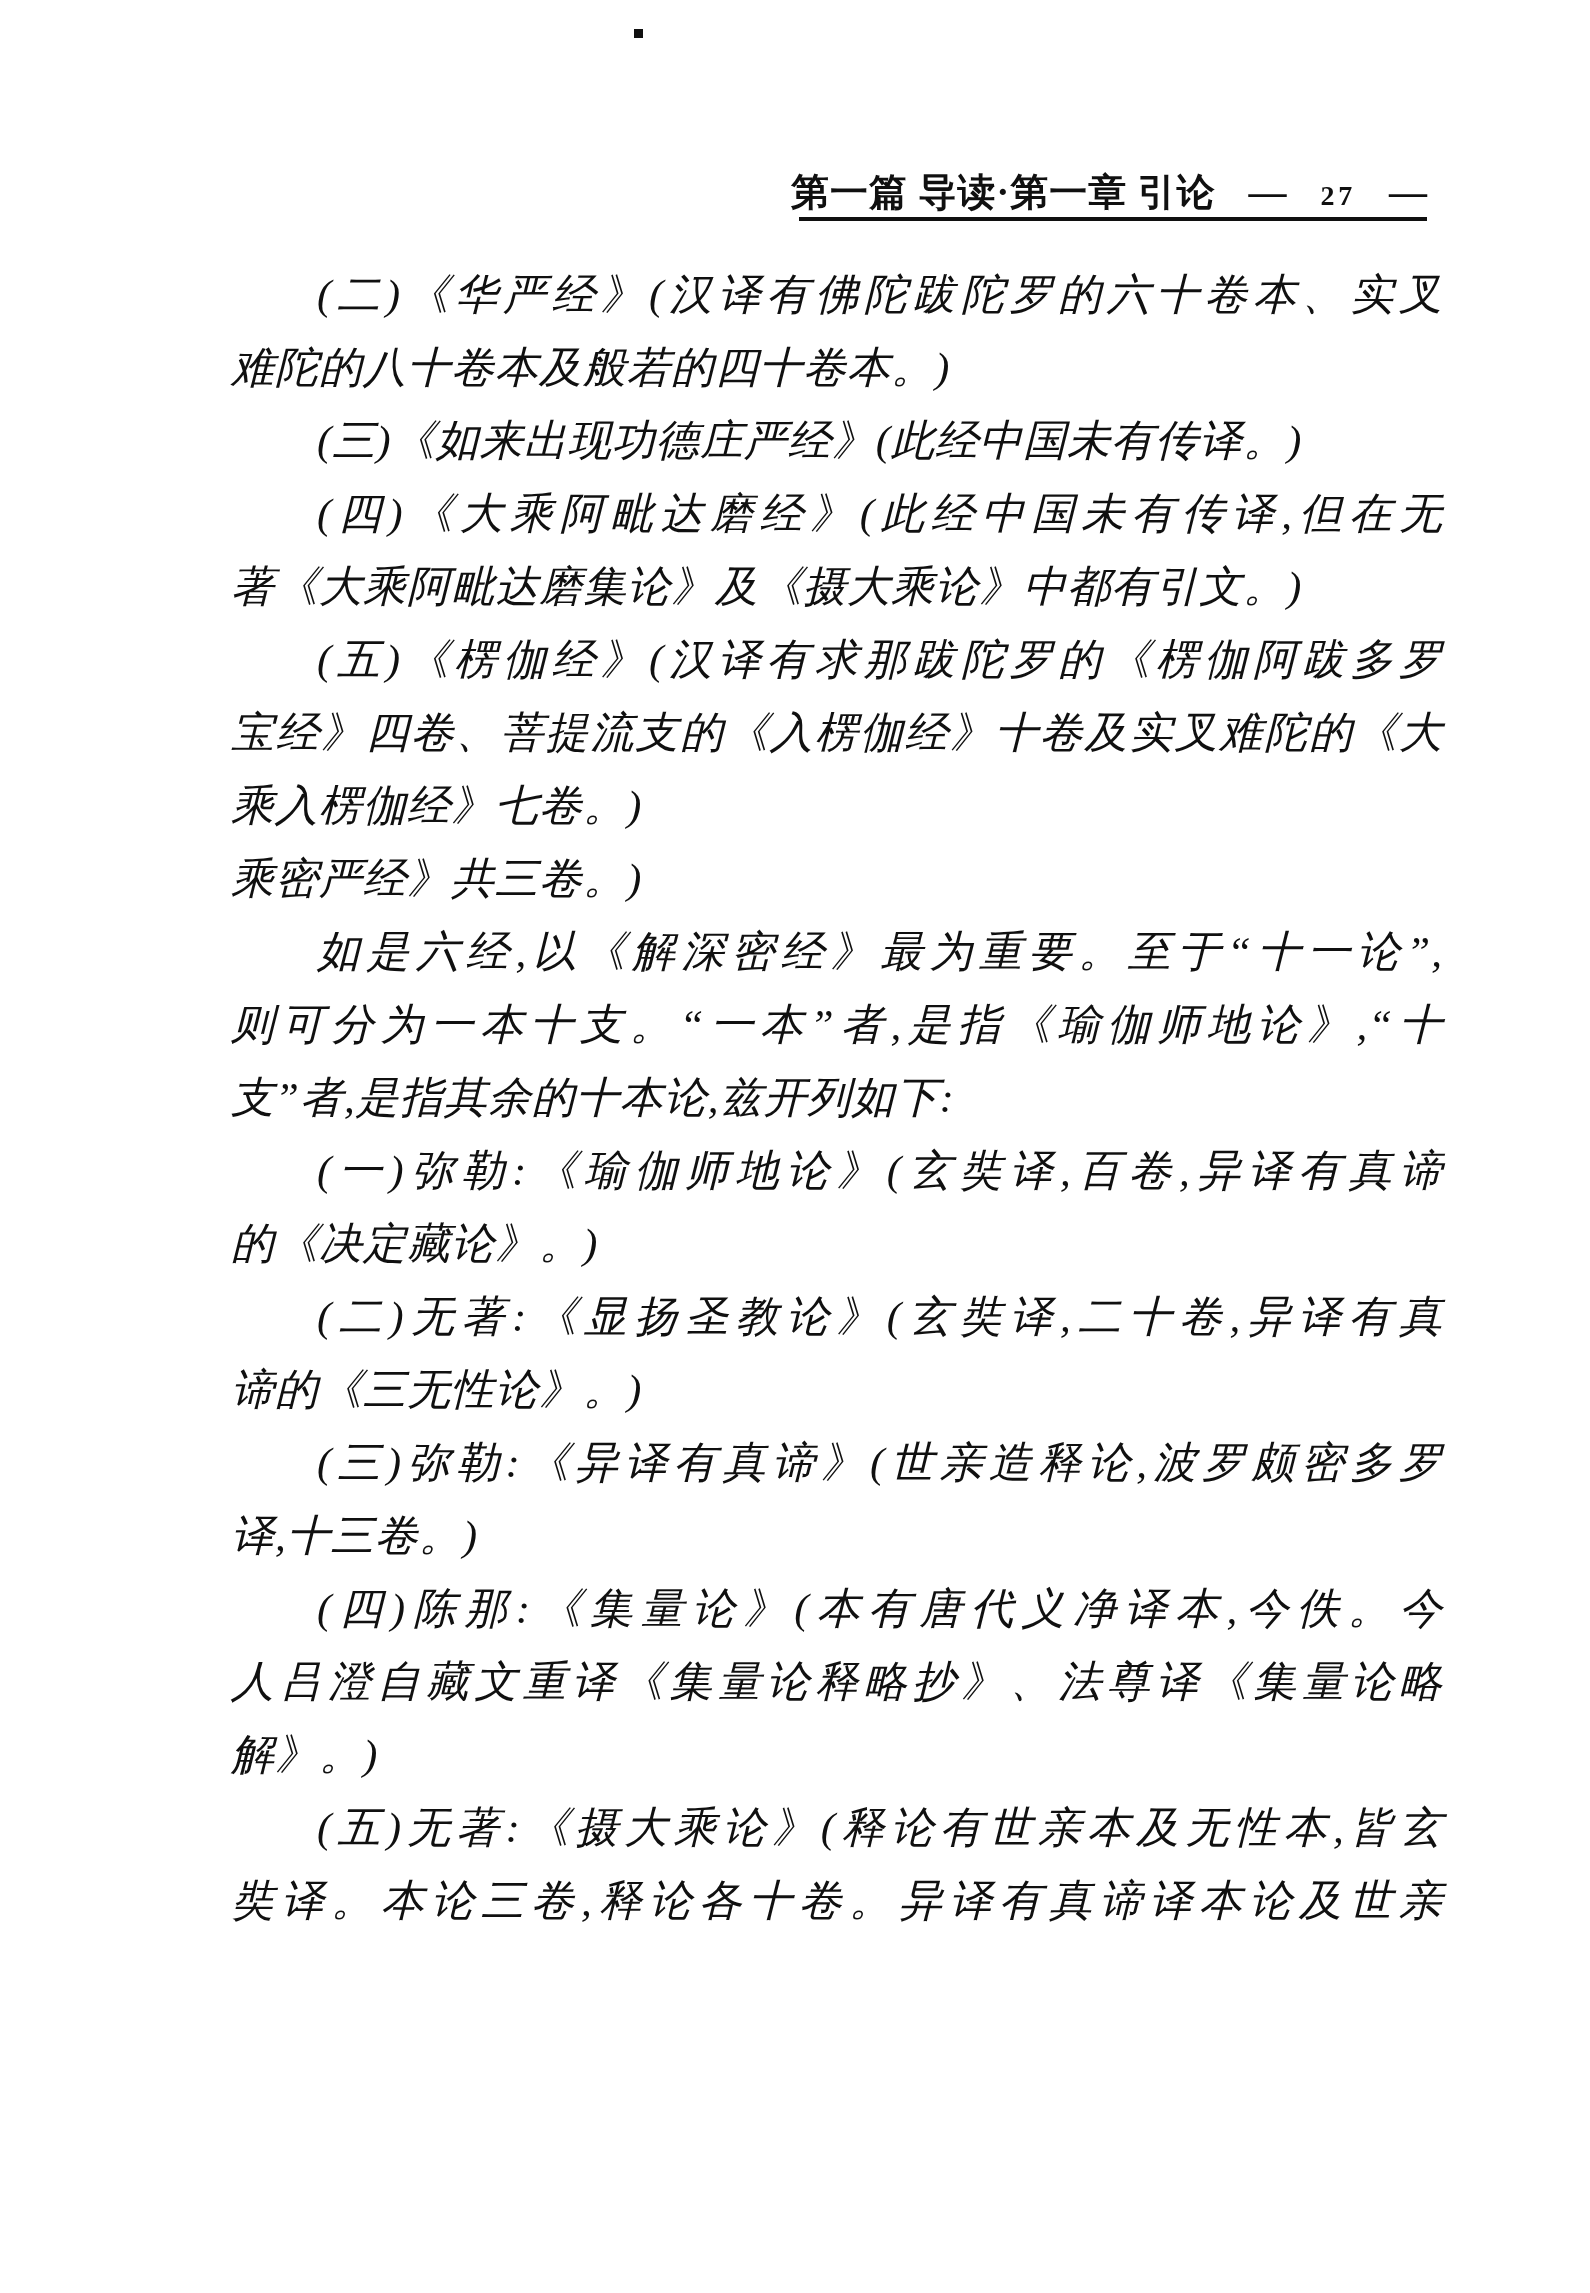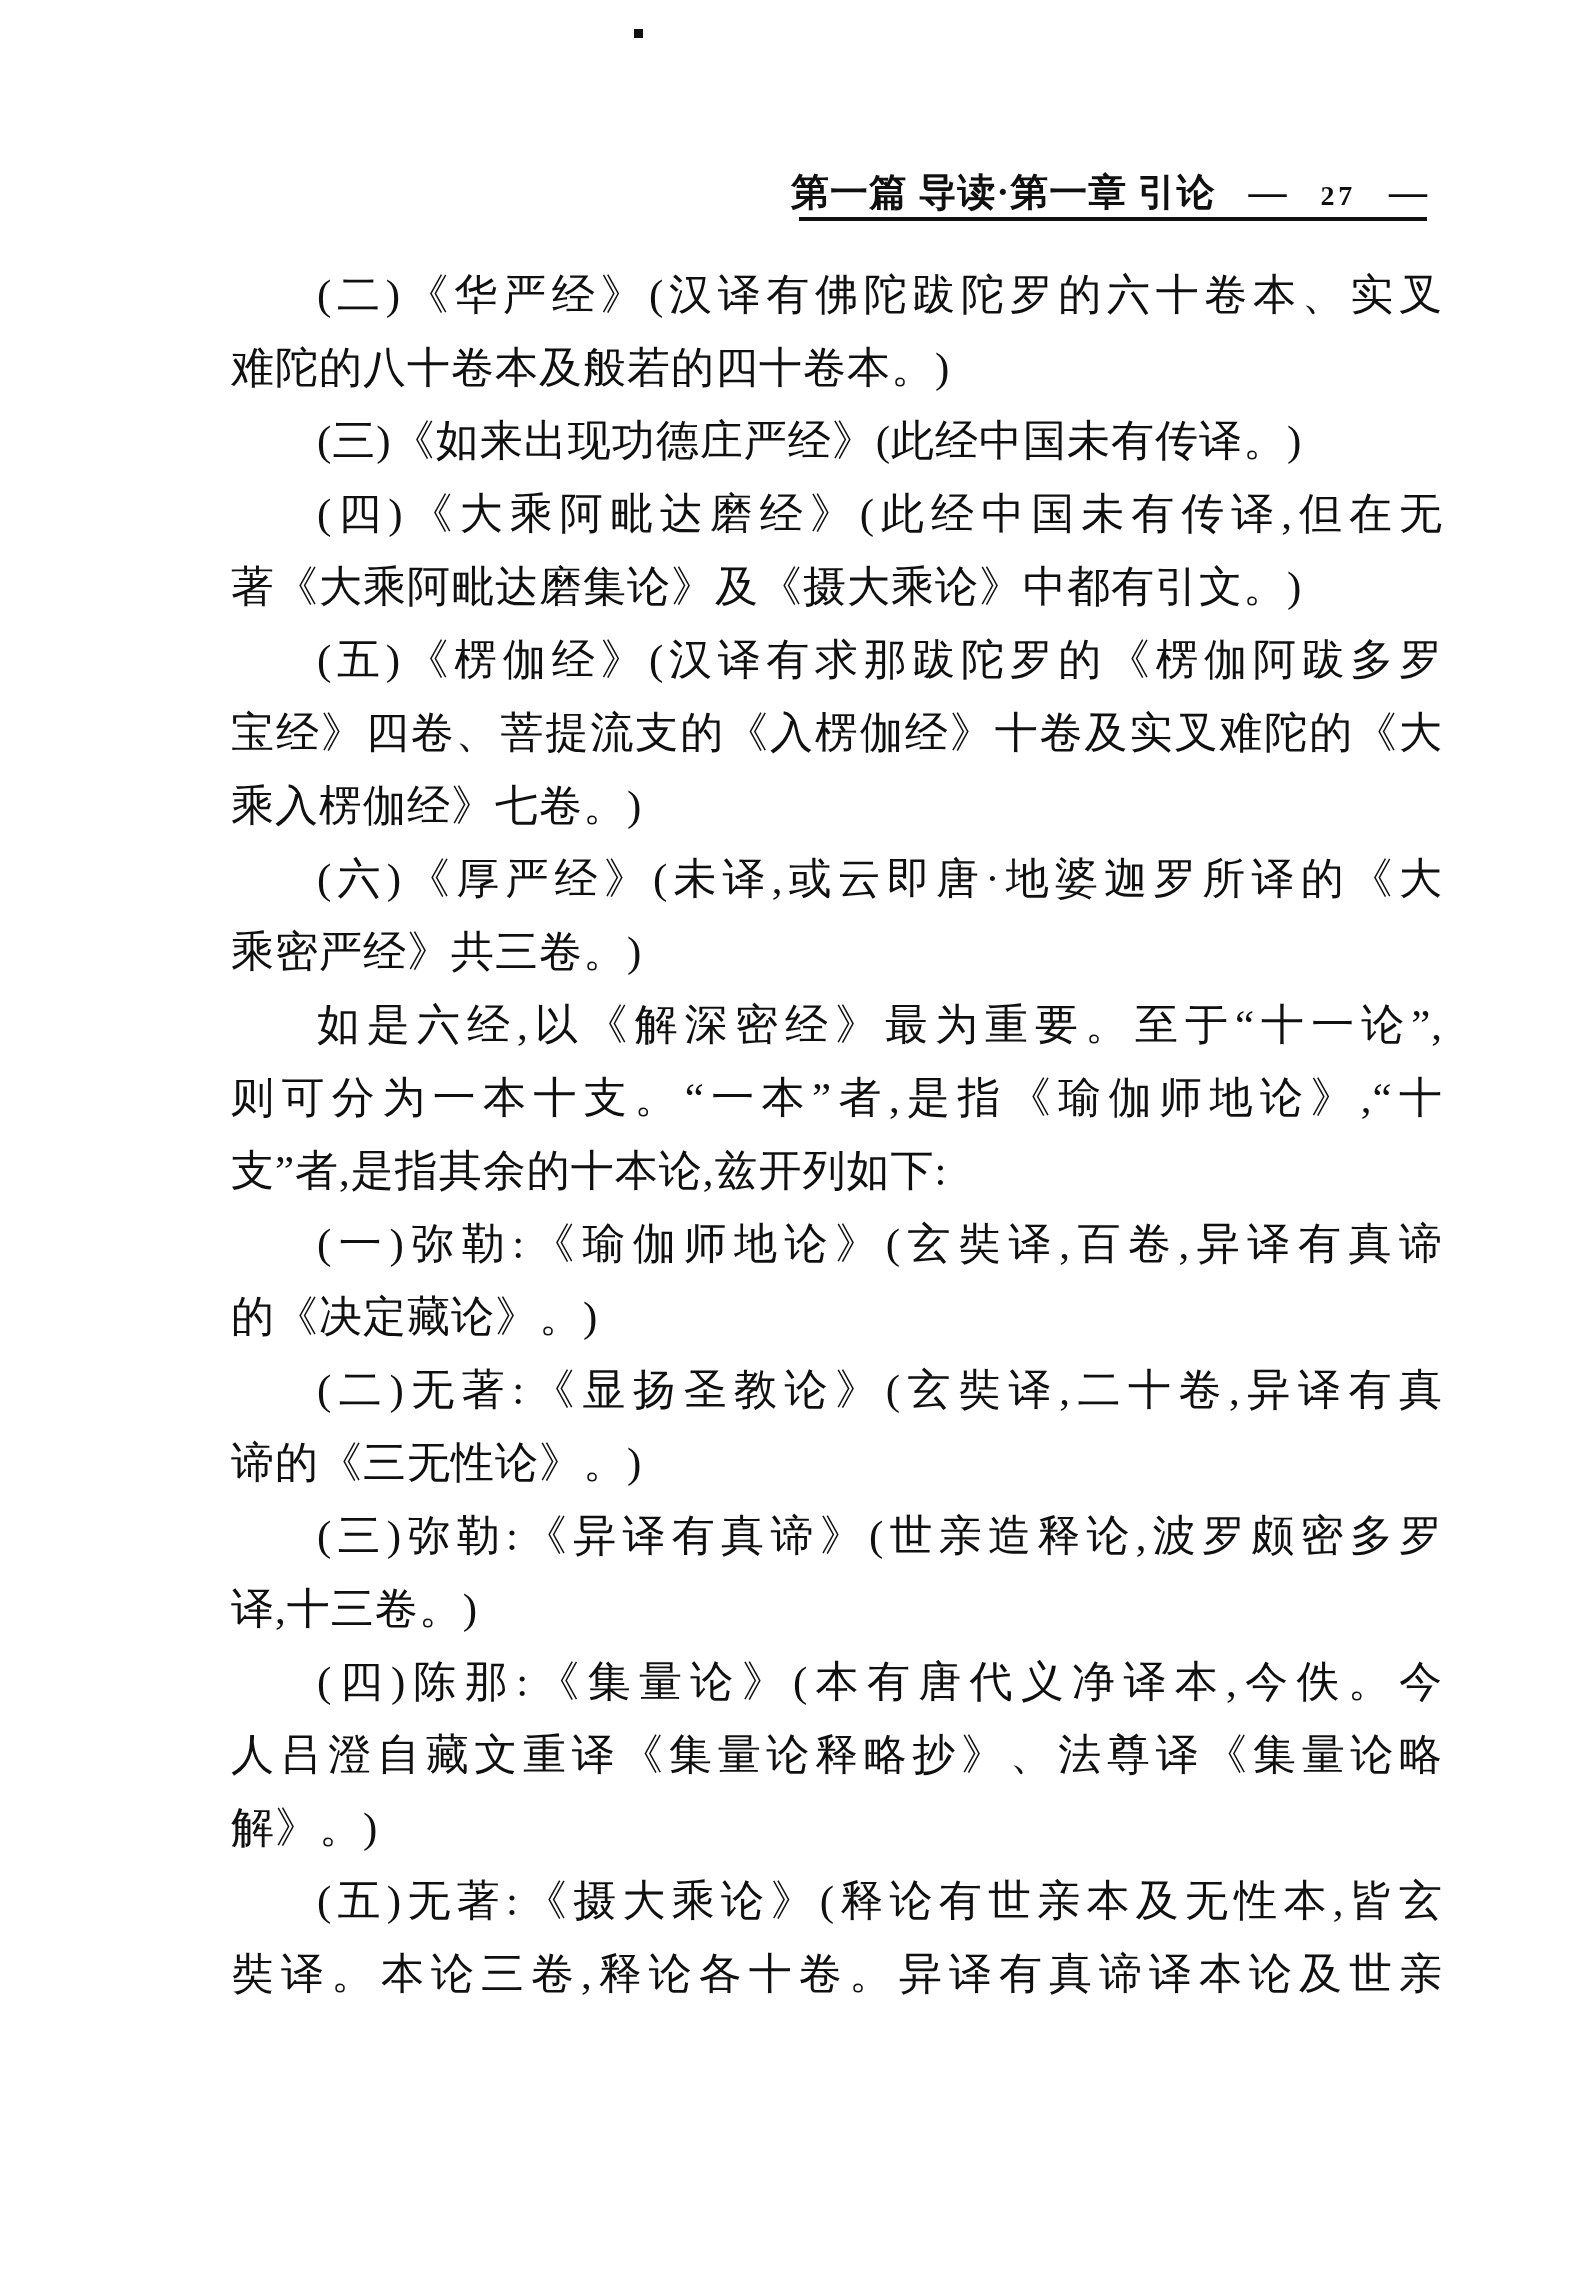--- a/index.html
+++ b/index.html
@@ -64,20 +64,21 @@
     top: 258px;
     left: 231px;
     width: 1212px;
     font-size: 43px;
     line-height: 73px;
     letter-spacing: 1px;
     color: var(--ink);
   }
   .text-line {
     white-space: nowrap;
+    font-style: italic;
   }
   .text-line.full {
     white-space: normal;
     text-align: justify;
     text-align-last: justify;
   }
   .text-line.lastline {
     text-align: left;
   }
   .text-line.indent {
@@ -102,21 +103,20 @@
 
   <div class="text-column" id="text-column">
       <div class="text-line indent full">(二)《华严经》(汉译有佛陀跋陀罗的六十卷本、实叉</div>
       <div class="text-line lastline">难陀的八十卷本及般若的四十卷本。)</div>
       <div class="text-line indent lastline">(三)《如来出现功德庄严经》(此经中国未有传译。)</div>
       <div class="text-line indent full">(四)《大乘阿毗达磨经》(此经中国未有传译,但在无</div>
       <div class="text-line lastline">著《大乘阿毗达磨集论》及《摄大乘论》中都有引文。)</div>
       <div class="text-line indent full">(五)《楞伽经》(汉译有求那跋陀罗的《楞伽阿跋多罗</div>
       <div class="text-line full">宝经》四卷、菩提流支的《入楞伽经》十卷及实叉难陀的《大</div>
       <div class="text-line lastline">乘入楞伽经》七卷。)</div>
-      <div class="text-line indent full">(六)《厚严经》(未译,或云即唐·地婆迦罗所译的《大</div>
       <div class="text-line lastline">乘密严经》共三卷。)</div>
       <div class="text-line indent full">如是六经,以《解深密经》最为重要。至于“十一论”,</div>
       <div class="text-line full">则可分为一本十支。“一本”者,是指《瑜伽师地论》,“十</div>
       <div class="text-line lastline">支”者,是指其余的十本论,兹开列如下:</div>
       <div class="text-line indent full">(一)弥勒:《瑜伽师地论》(玄奘译,百卷,异译有真谛</div>
       <div class="text-line lastline">的《决定藏论》。)</div>
       <div class="text-line indent full">(二)无著:《显扬圣教论》(玄奘译,二十卷,异译有真</div>
       <div class="text-line lastline">谛的《三无性论》。)</div>
       <div class="text-line indent full">(三)弥勒:《异译有真谛》(世亲造释论,波罗颇密多罗</div>
       <div class="text-line lastline">译,十三卷。)</div>

